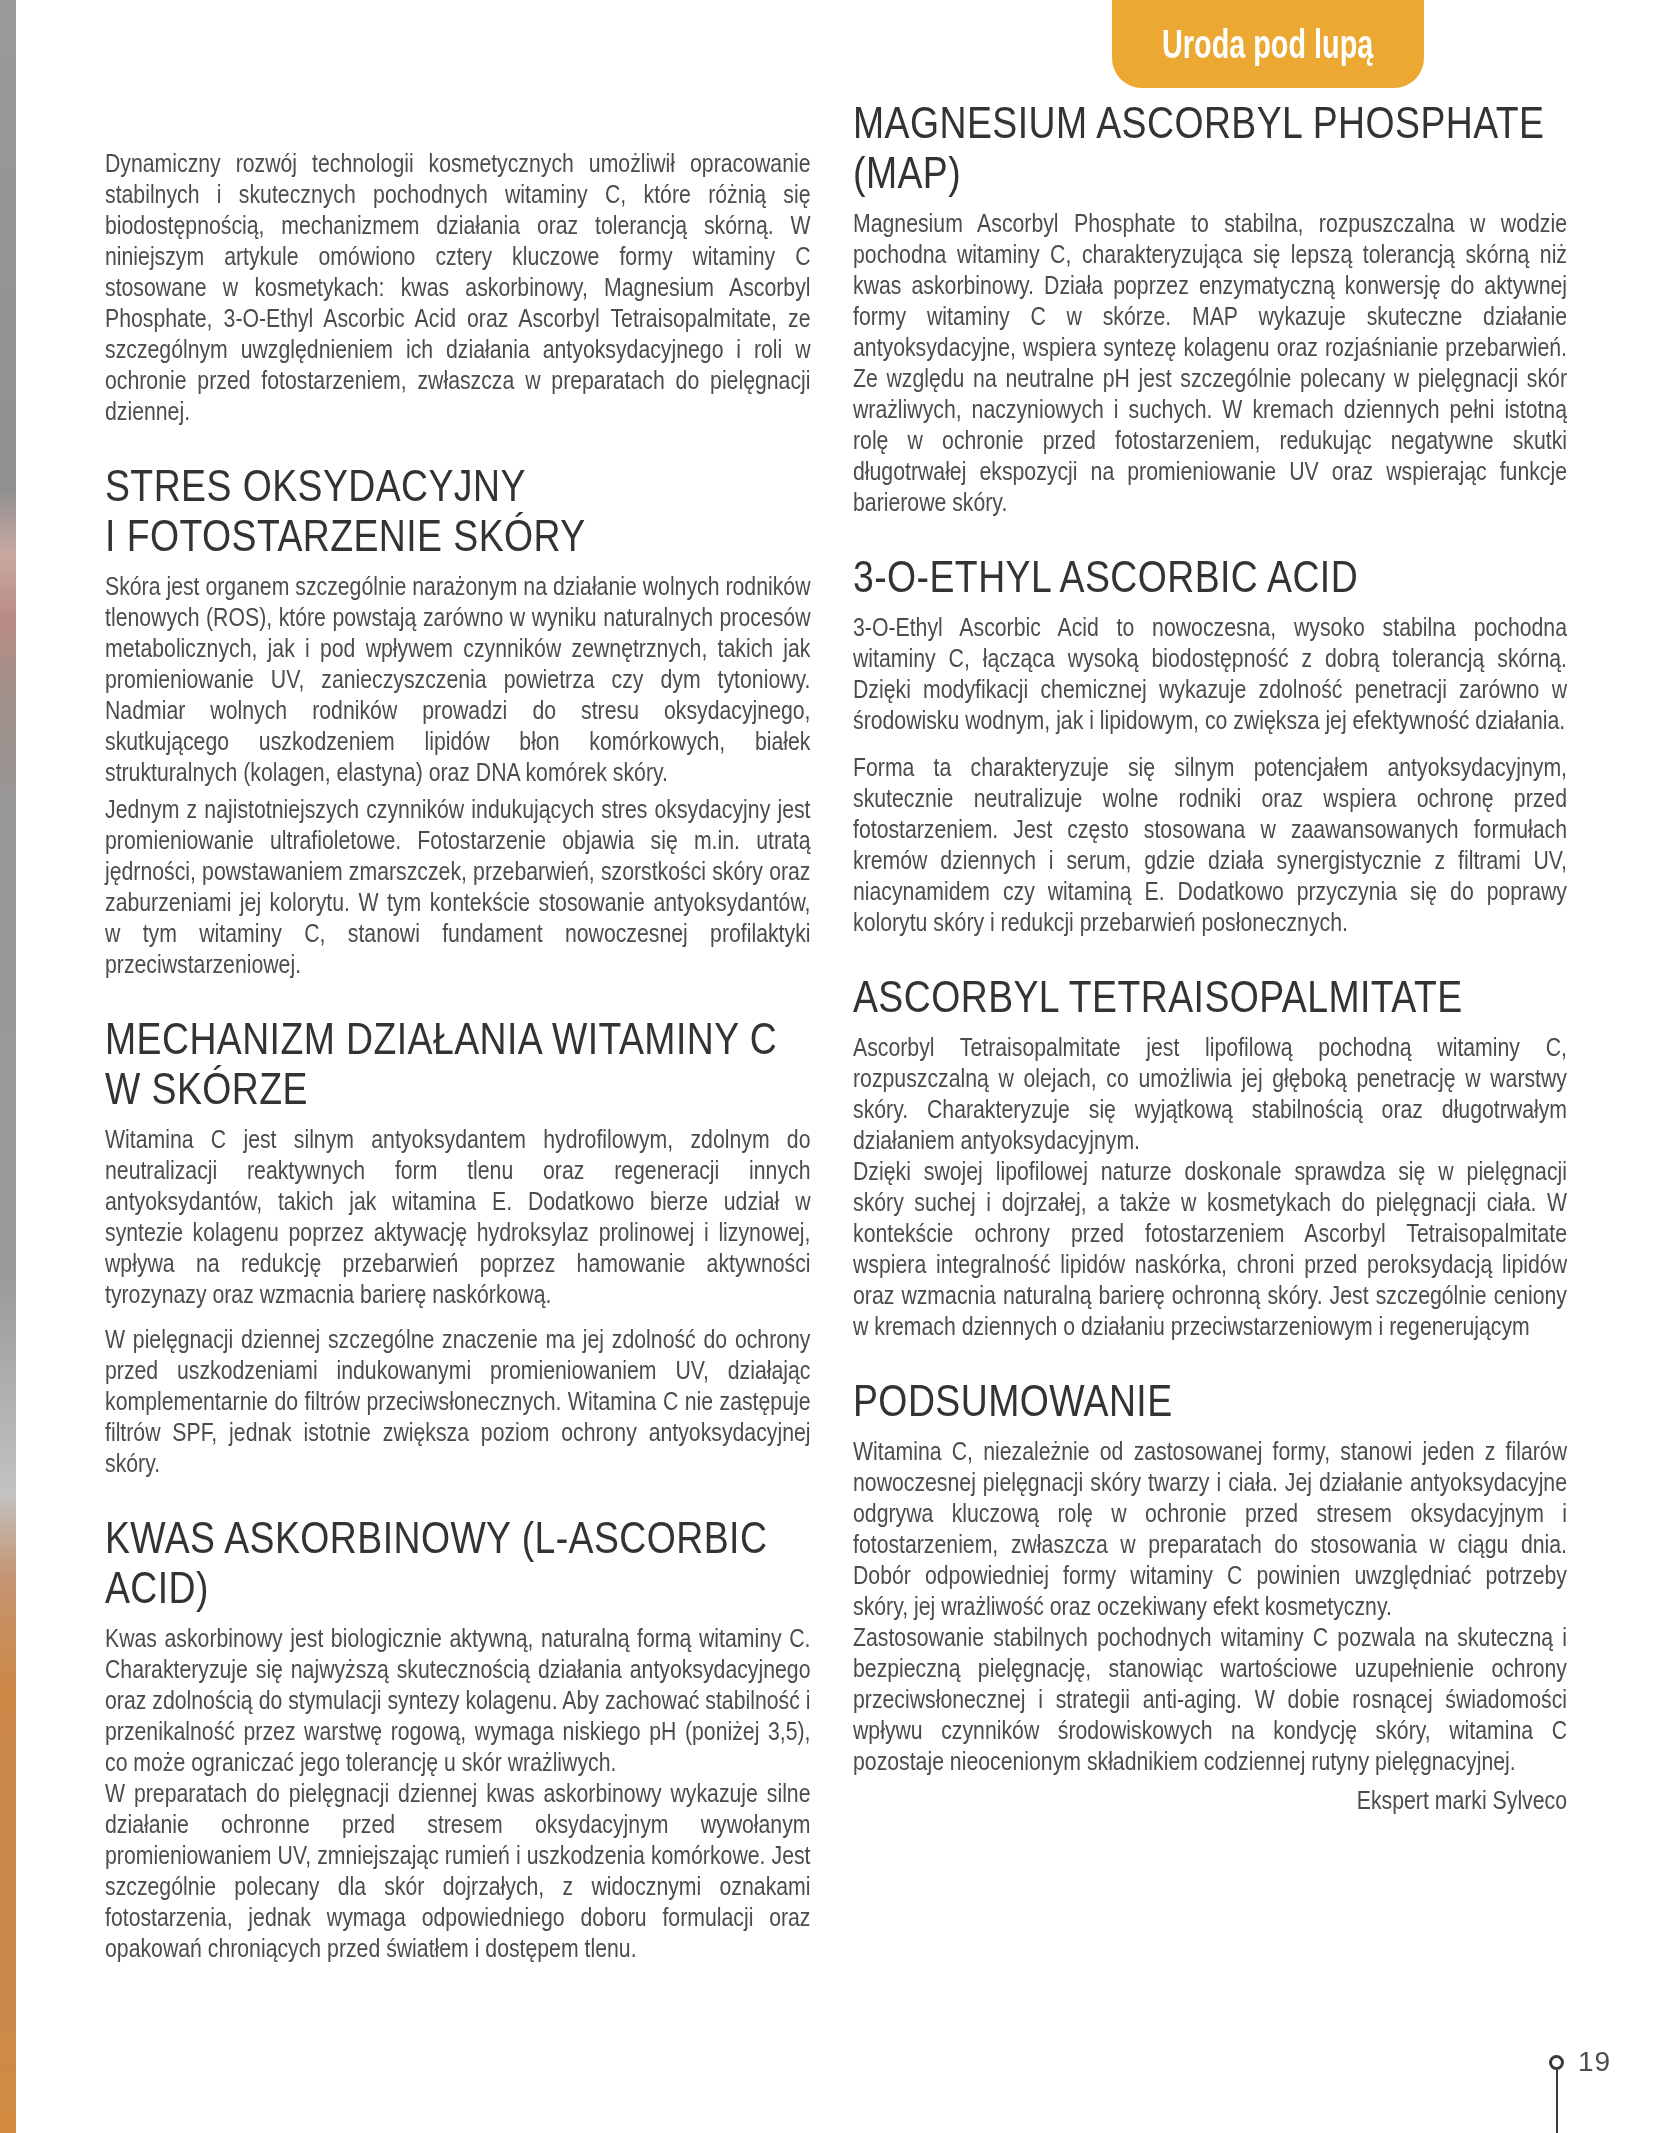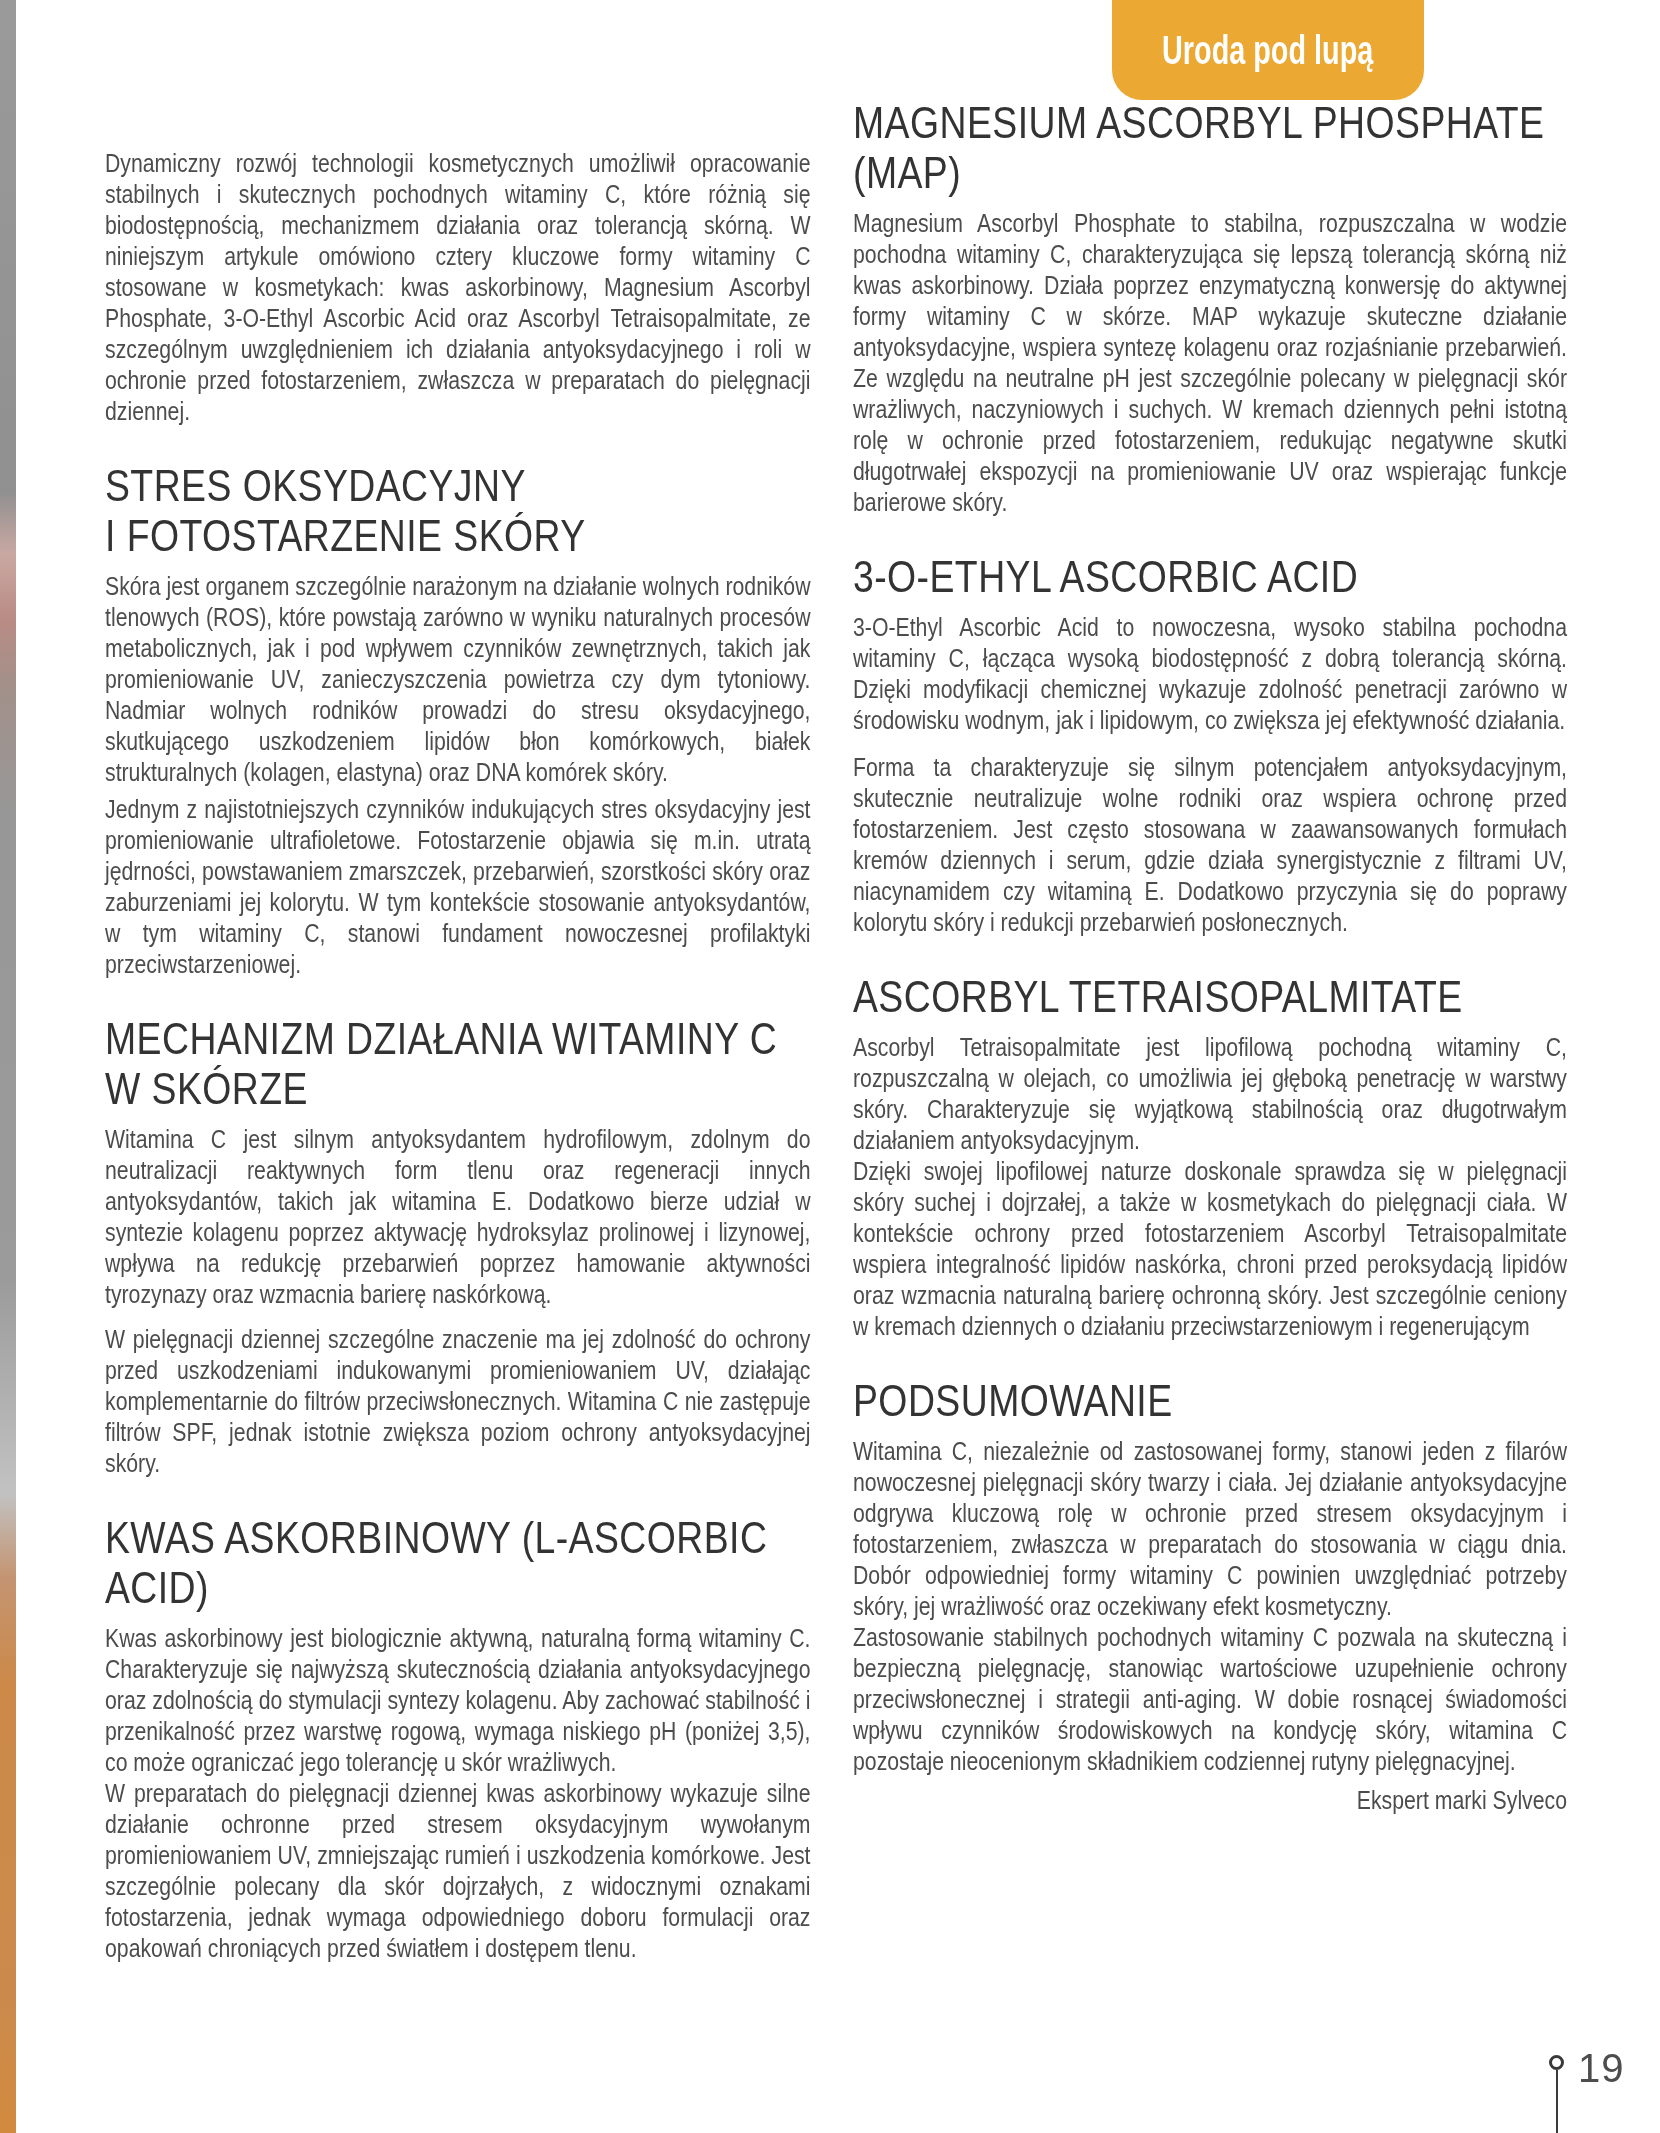--- a/index.html
+++ b/index.html
@@ -7,21 +7,21 @@
     width:1660px;height:2133px;position:relative;overflow:hidden;
     background:#ffffff;
     font-family:"Liberation Sans", sans-serif;
   }
   
   #edge-strip{
     position:absolute;left:0;top:0;width:16px;height:2133px;
   }
   
   .badge{
-    position:absolute;left:1112px;top:0;width:312px;height:100px;
+    position:absolute;left:1112px;top:0;width:312px;height:88px;
     border-radius:0 0 30px 30px;
     display:flex;align-items:center;justify-content:center;
   }
   .badge-label{
     color:#ffffff;font-size:40px;font-weight:700;
     transform:scaleX(0.72);transform-origin:center;
     letter-spacing:0px;white-space:nowrap;
   }
   
   .col{
@@ -52,21 +52,21 @@
   .footer-rule{
     position:absolute;left:1556px;top:2070px;width:2px;height:63px;
     background:#3a3a3a;
   }
   .footer-dot{
     position:absolute;left:1549px;top:2055px;width:9px;height:9px;
     border:3px solid #3a3a3a;border-radius:50%;background:#ffffff;
   }
   .page-number{
     position:absolute;left:1578px;top:2046px;
-    font-size:40px;font-weight:400;color:#4d4d4d;letter-spacing:1px;
+    font-size:28px;font-weight:400;color:#4d4d4d;letter-spacing:1px;
   }
 </style>
 </head>
 <body>
 
 <div id="edge-strip" style="background: linear-gradient(rgb(154, 154, 154) 0%, rgb(144, 144, 144) 23%, rgb(201, 168, 162) 26%, rgb(185, 140, 133) 29%, rgb(163, 144, 137) 32%, rgb(151, 151, 151) 38%, rgb(155, 155, 155) 60%, rgb(194, 194, 194) 70%, rgb(196, 148, 113) 74%, rgb(204, 137, 72) 79%, rgb(203, 138, 76) 94%, rgb(210, 138, 62) 100%);"></div>
 
 <div class="badge" style="background: rgb(235, 168, 50);">
   <span class="badge-label" style="color: rgb(255, 255, 255);">Uroda pod lupą</span>
 </div>

